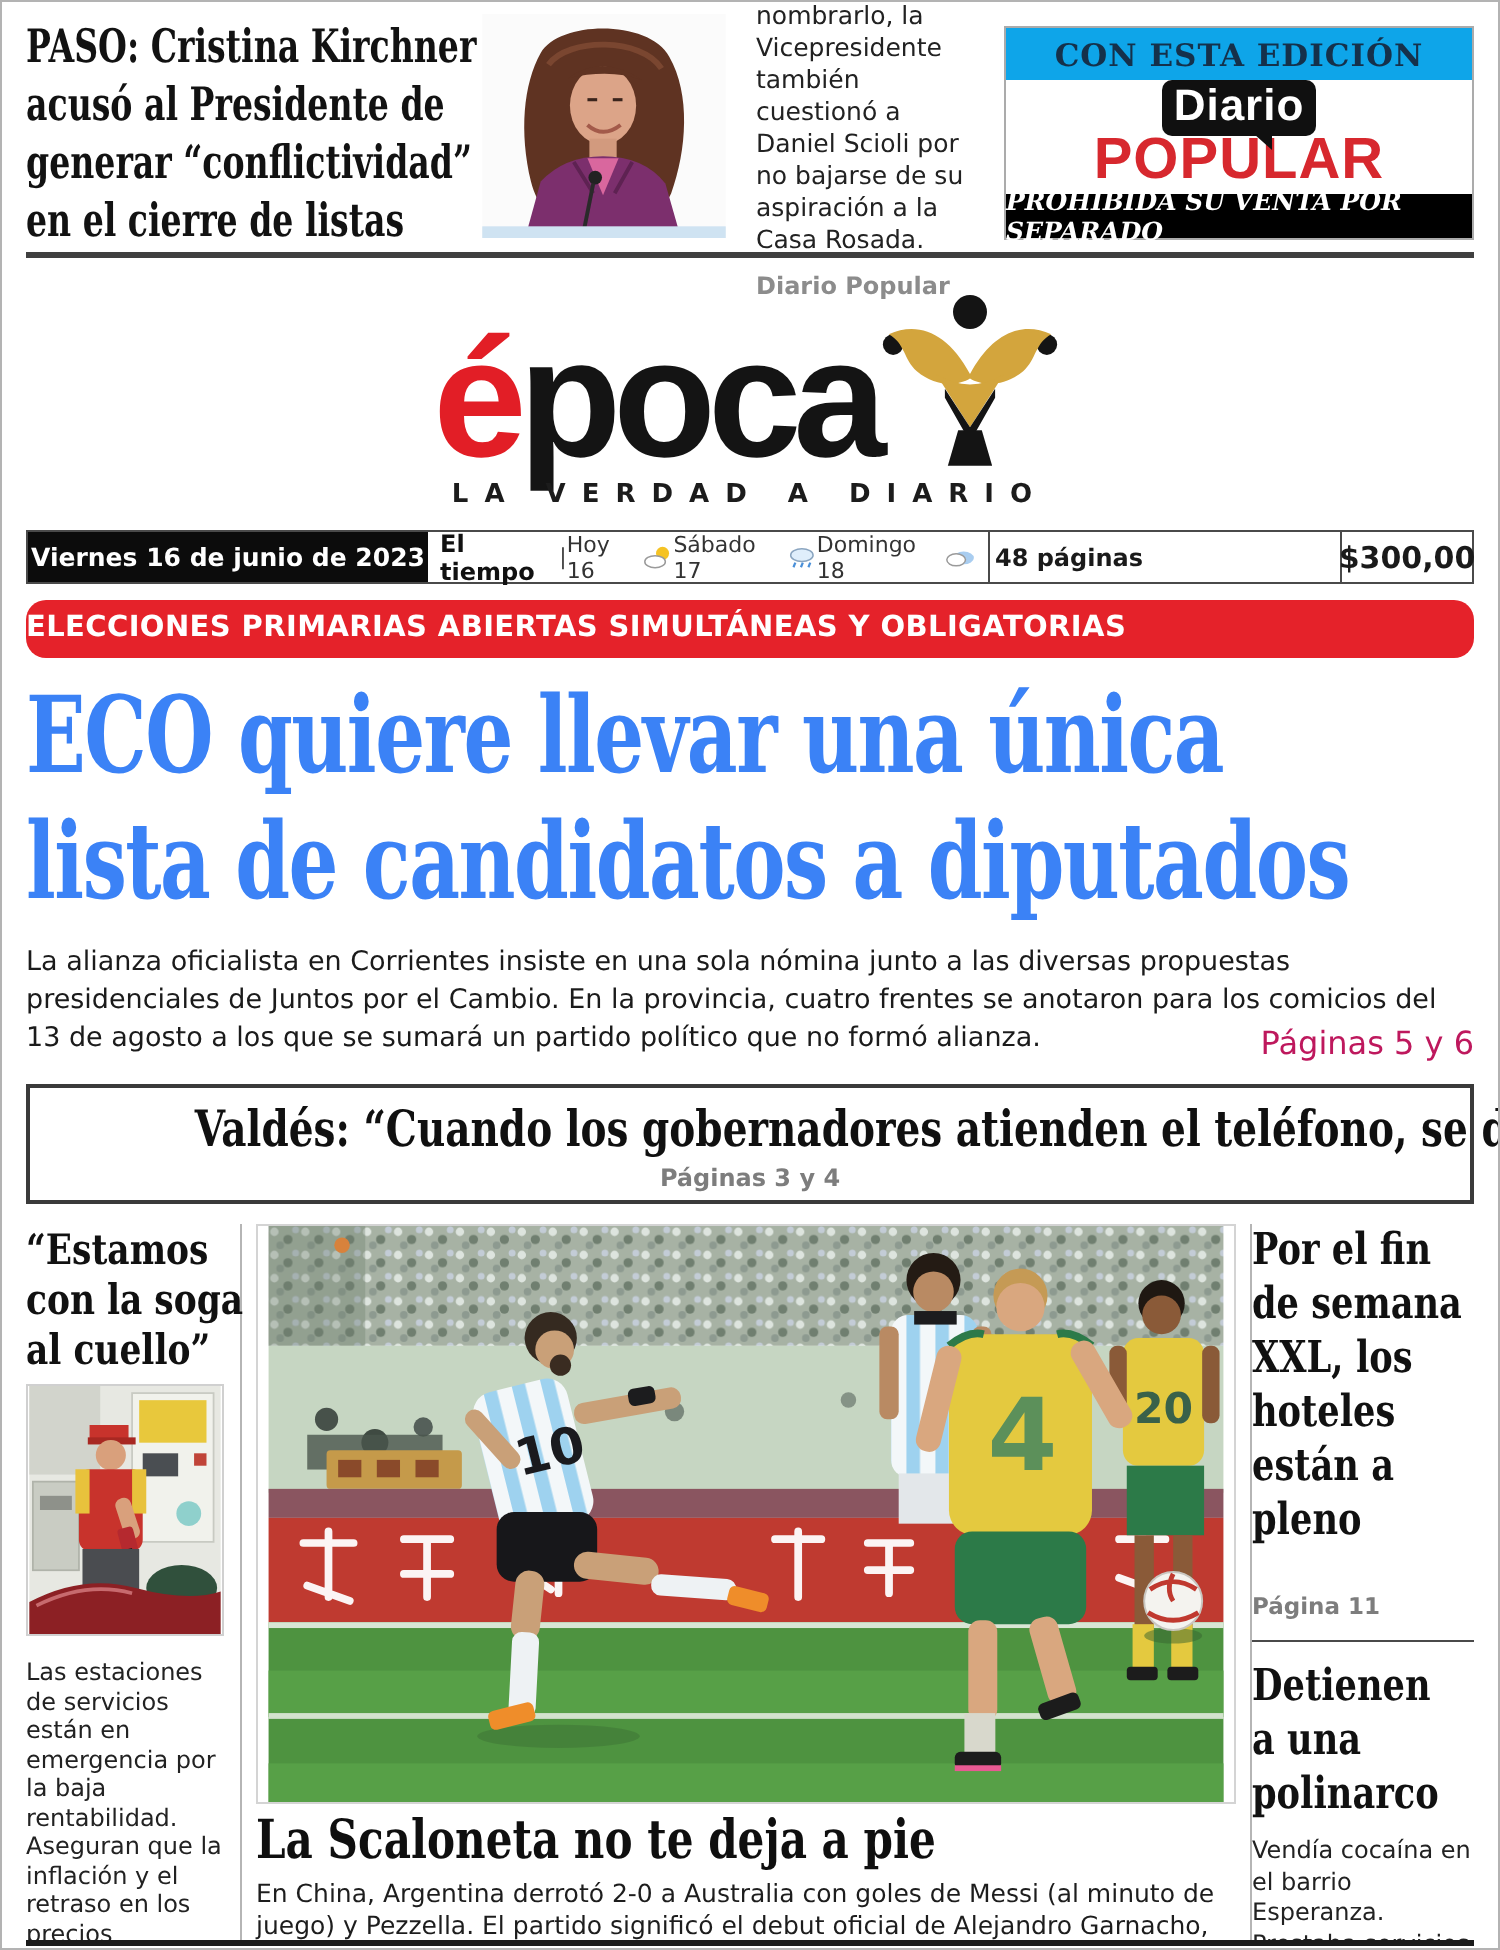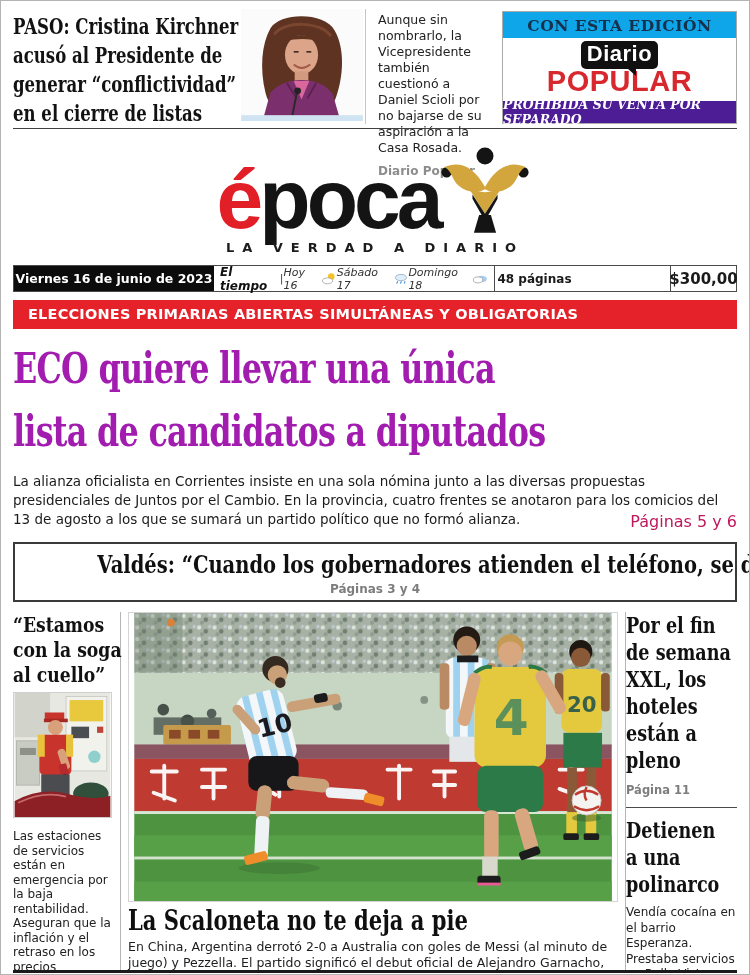--- a/index.html
+++ b/index.html
@@ -6,87 +6,87 @@
   *{box-sizing:border-box;}
   .page{
     width:750px;height:975px;margin:0 auto;background:#fff;
     border:1px solid #b3b3b3;position:relative;
     padding:8px 12px 0 12px;
     display:flex;flex-direction:column;
     font-family:"DejaVu Sans",sans-serif;color:#1a1a1a;overflow:hidden;
   }
   .cond{display:block;white-space:nowrap;transform-origin:0 50%;}
   
-  .top-strip{display:flex;height:120px;border-bottom:1px solid #404040;padding-bottom:4px;}
+  .top-strip{display:flex;height:120px;border-bottom:3px solid #404040;padding-bottom:4px;align-items:center;}
   .tl-story{width:352px;position:relative;}
   .tl-hl{font-family:"DejaVu Serif",serif;font-weight:800;font-size:23px;line-height:29px;color:#121212;padding-top:2px;}
   .tl-hl .cond{transform:scaleX(.72);}
   .tl-photo{position:absolute;right:2px;top:0;}
   .vdiv{width:1px;background:#c6c6c6;}
   .brief{width:136px;padding:3px 8px 0 12px;font-size:12.5px;line-height:16px;color:#222;}
   .brief-credit{margin-top:7px;font-weight:bold;color:#8c8c8c;font-size:12px;}
   .promo{flex:1;border:1px solid #ababab;display:flex;flex-direction:column;margin-top:2px;}
   .promo-head{height:26px;background:#0ea5e9;color:#15314b;font-family:"DejaVu Serif",serif;
     font-weight:800;font-size:15.5px;display:flex;align-items:center;justify-content:center;letter-spacing:.5px;}
   .promo-logo{flex:1;display:flex;flex-direction:column;align-items:center;justify-content:center;}
   .diario-box{background:#101010;color:#fff;font-weight:800;font-size:22px;
     padding:0 6px 2px;border-radius:5px;position:relative;letter-spacing:.5px;
     font-family:"Liberation Sans",sans-serif;}
   .diario-tail{position:absolute;right:22px;bottom:-7px;width:0;height:0;
     border-left:9px solid transparent;border-top:8px solid #101010;}
   .popular-txt{color:#d7282e;font-weight:800;font-size:29px;letter-spacing:.5px;
     font-family:"Liberation Sans",sans-serif;margin-top:-4px;}
-  .promo-foot{height:22px;background:#4c1d95;color:#fff;font-family:"DejaVu Serif",serif;
+  .promo-foot{height:22px;background:#000000;color:#fff;font-family:"DejaVu Serif",serif;
     font-style:italic;font-weight:700;font-size:12.5px;display:flex;align-items:center;justify-content:center;}
   
   .masthead{height:136px;display:flex;flex-direction:column;align-items:center;justify-content:center;padding-top:4px;}
   .logo-row{display:flex;align-items:flex-end;}
   .logo-word{font-family:"Liberation Sans",sans-serif;font-weight:800;font-size:84px;line-height:78px;letter-spacing:-4px;}
   .logo-e{color:#e21e26;}
   .logo-rest{color:#141414;}
   .logo-icon{margin-left:-2px;margin-bottom:2px;}
   .tagline{font-weight:bold;font-size:13px;letter-spacing:8px;color:#1c1c1c;margin-top:2px;}
   
   .info-bar{height:27px;border:1px solid #4a4a4a;display:flex;align-items:stretch;flex:none;}
   .ib-date{width:200px;background:#0c0c0c;color:#fff;font-weight:bold;font-size:12.5px;
     display:flex;align-items:center;justify-content:center;}
-  .ib-weather{flex:1;display:flex;align-items:center;justify-content:space-around;font-size:11px;color:#333;padding:0 6px;font-style:italic;}
+  .ib-weather{flex:1;display:flex;align-items:center;justify-content:space-around;font-size:11px;color:#333;padding:0 6px;}
   .ib-wlabel{font-weight:bold;font-size:12px;color:#111;}
   .ib-sep{color:#444;}
   .day{display:flex;align-items:center;gap:1px;}
   .ib-pages{width:80px;border-left:1px solid #4a4a4a;display:flex;align-items:center;justify-content:center;font-weight:bold;font-size:12px;}
   .ib-edition{width:96px;border-left:1px solid #bdbdbd;display:flex;align-items:center;justify-content:center;color:#8f8f8f;font-size:10.5px;margin-top:40px;}
   .ib-price{width:66px;border-left:1px solid #4a4a4a;display:flex;align-items:center;justify-content:center;font-weight:800;font-size:15px;}
   
-  .kicker{margin-top:8px;height:29px;background:#e5222a;border-radius:0;color:#fff;
-    font-weight:bold;font-size:14.5px;line-height:29px;padding-left:15px;letter-spacing:.2px;flex:none;}
-  
-  .lead-hl{margin-top:8px;font-family:"DejaVu Serif",serif;font-weight:800;color:#a21caf;
-    font-size:43px;line-height:63px;letter-spacing:-1px;}
+  .kicker{margin-top:8px;height:29px;background:#e5222a;border-radius:10px;color:#fff;
+    font-weight:bold;font-size:14.5px;line-height:29px;padding-left:0;letter-spacing:.2px;flex:none;}
+  
+  .lead-hl{margin-top:8px;font-family:"DejaVu Serif",serif;font-weight:800;color:#3b82f6;
+    font-size:53px;line-height:63px;letter-spacing:-1px;}
   .lead-hl .cond{transform:scaleX(.74);}
   .deck{margin-top:9px;font-size:13.5px;line-height:19px;color:#1b1b1b;}
   .pages-ref-red{text-align:right;color:#be185d;font-weight:normal;font-size:16px;margin-top:-17px;}
   
   .quote-box{margin-top:11px;border:2px solid #3a3a3a;padding:6px 4px 4px;text-align:center;flex:none;}
   .quote-hl{font-family:"DejaVu Serif",serif;font-weight:800;font-size:25px;color:#101010;
     white-space:nowrap;transform:scaleX(.78);transform-origin:50% 50%;}
   .quote-pages{font-weight:bold;font-size:12px;color:#7d7d7d;margin-top:3px;}
   
   .cols{display:flex;margin-top:10px;flex:1;overflow:hidden;}
   .col-l{width:108px;padding-right:7px;border-right:1px solid #b5b5b5;}
   .col-c{width:506px;padding:0 7px;}
   .col-r{width:115px;padding-left:0;border-left:1px solid #b5b5b5;}
   .col-hl{font-family:"DejaVu Serif",serif;font-weight:800;color:#111;}
   .col-l .col-hl{font-size:21px;line-height:25px;}
   .col-l .cond{transform:scaleX(.82);}
   .col-r .col-hl{font-size:22px;line-height:27px;}
   .col-r .cond{transform:scaleX(.80);}
   .col-body{font-size:12px;line-height:14.5px;color:#222;margin-top:7px;}
   .col-r .col-body{font-size:12px;line-height:15.5px;}
-  .page-ref{font-weight:bold;font-size:11.5px;color:#7d7d7d;margin-top:9px;}
+  .page-ref{font-weight:bold;font-size:11.5px;color:#7d7d7d;margin-top:22px;}
   .col-photo{margin-top:5px;border:1px solid #d0d0d0;}
   .r-div{border:none;border-top:1px solid #4a4a4a;margin:10px 0 9px;}
   
   .c-photo{border:1px solid #d4d4d4;display:block;}
   .c-hl{font-family:"DejaVu Serif",serif;font-weight:800;font-size:27px;line-height:30px;color:#0f0f0f;margin-top:4px;}
   .c-hl .cond{transform:scaleX(.78);}
   .c-body{font-size:12.5px;line-height:16px;color:#1d1d1d;margin-top:3px;}
   .c-credit{text-align:right;font-weight:bold;font-size:11.5px;color:#8c8c8c;margin-top:-16px;}
   .bottom-rule{margin-top:auto;height:3px;background:#1b1b1b;flex:none;margin-bottom:1px;}
 </style>

